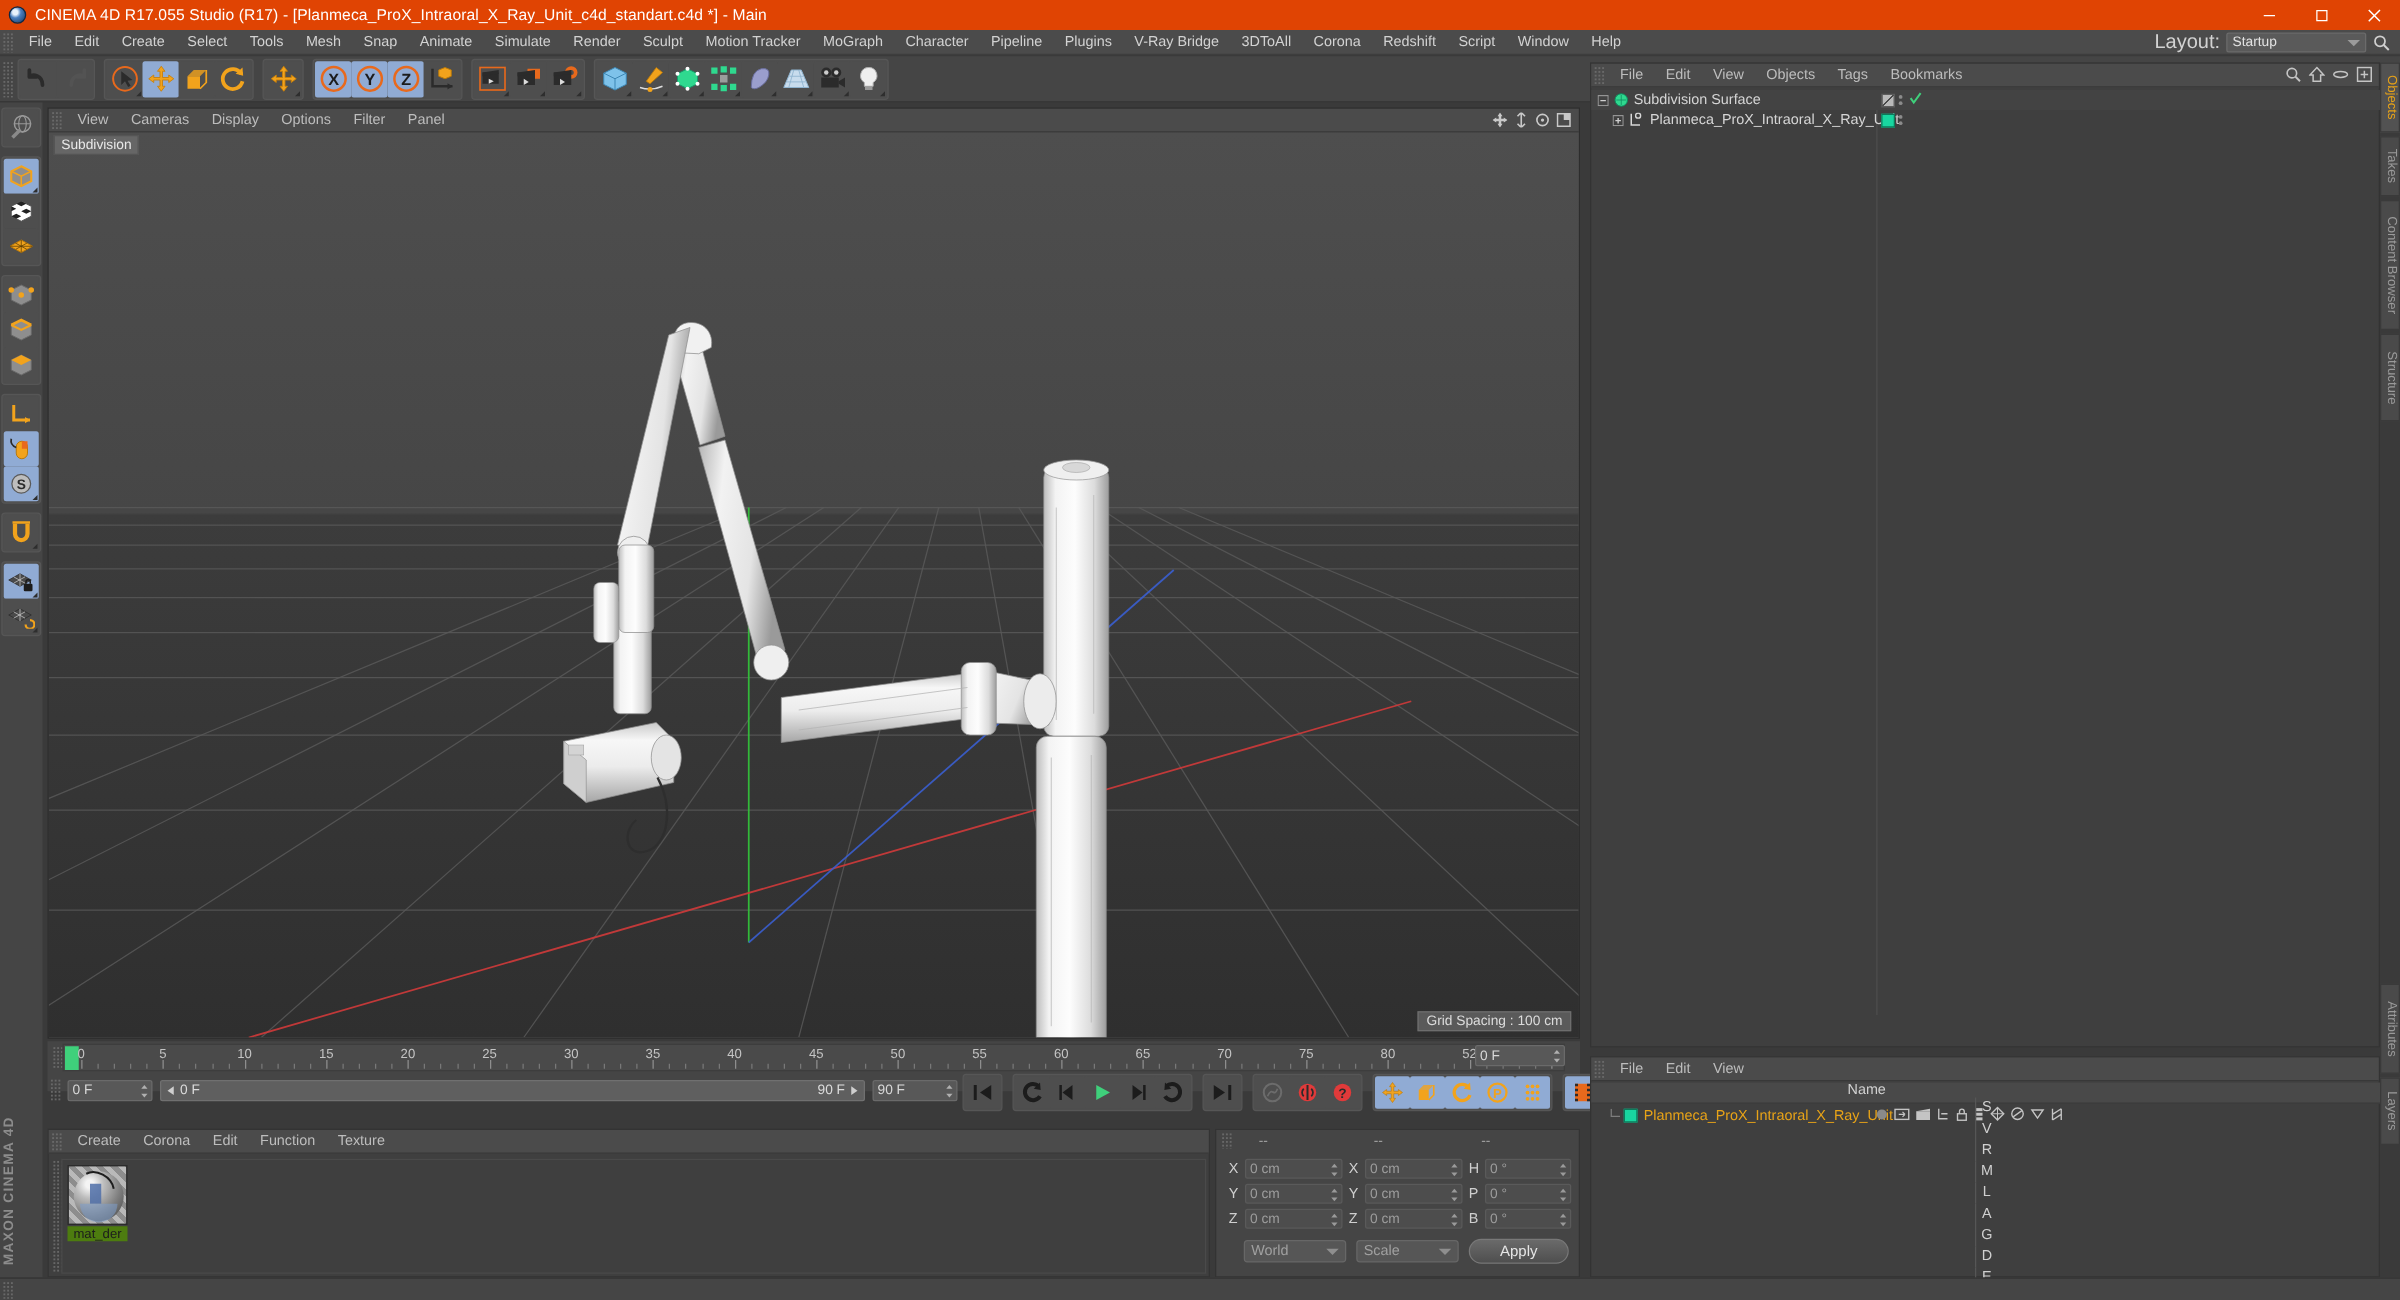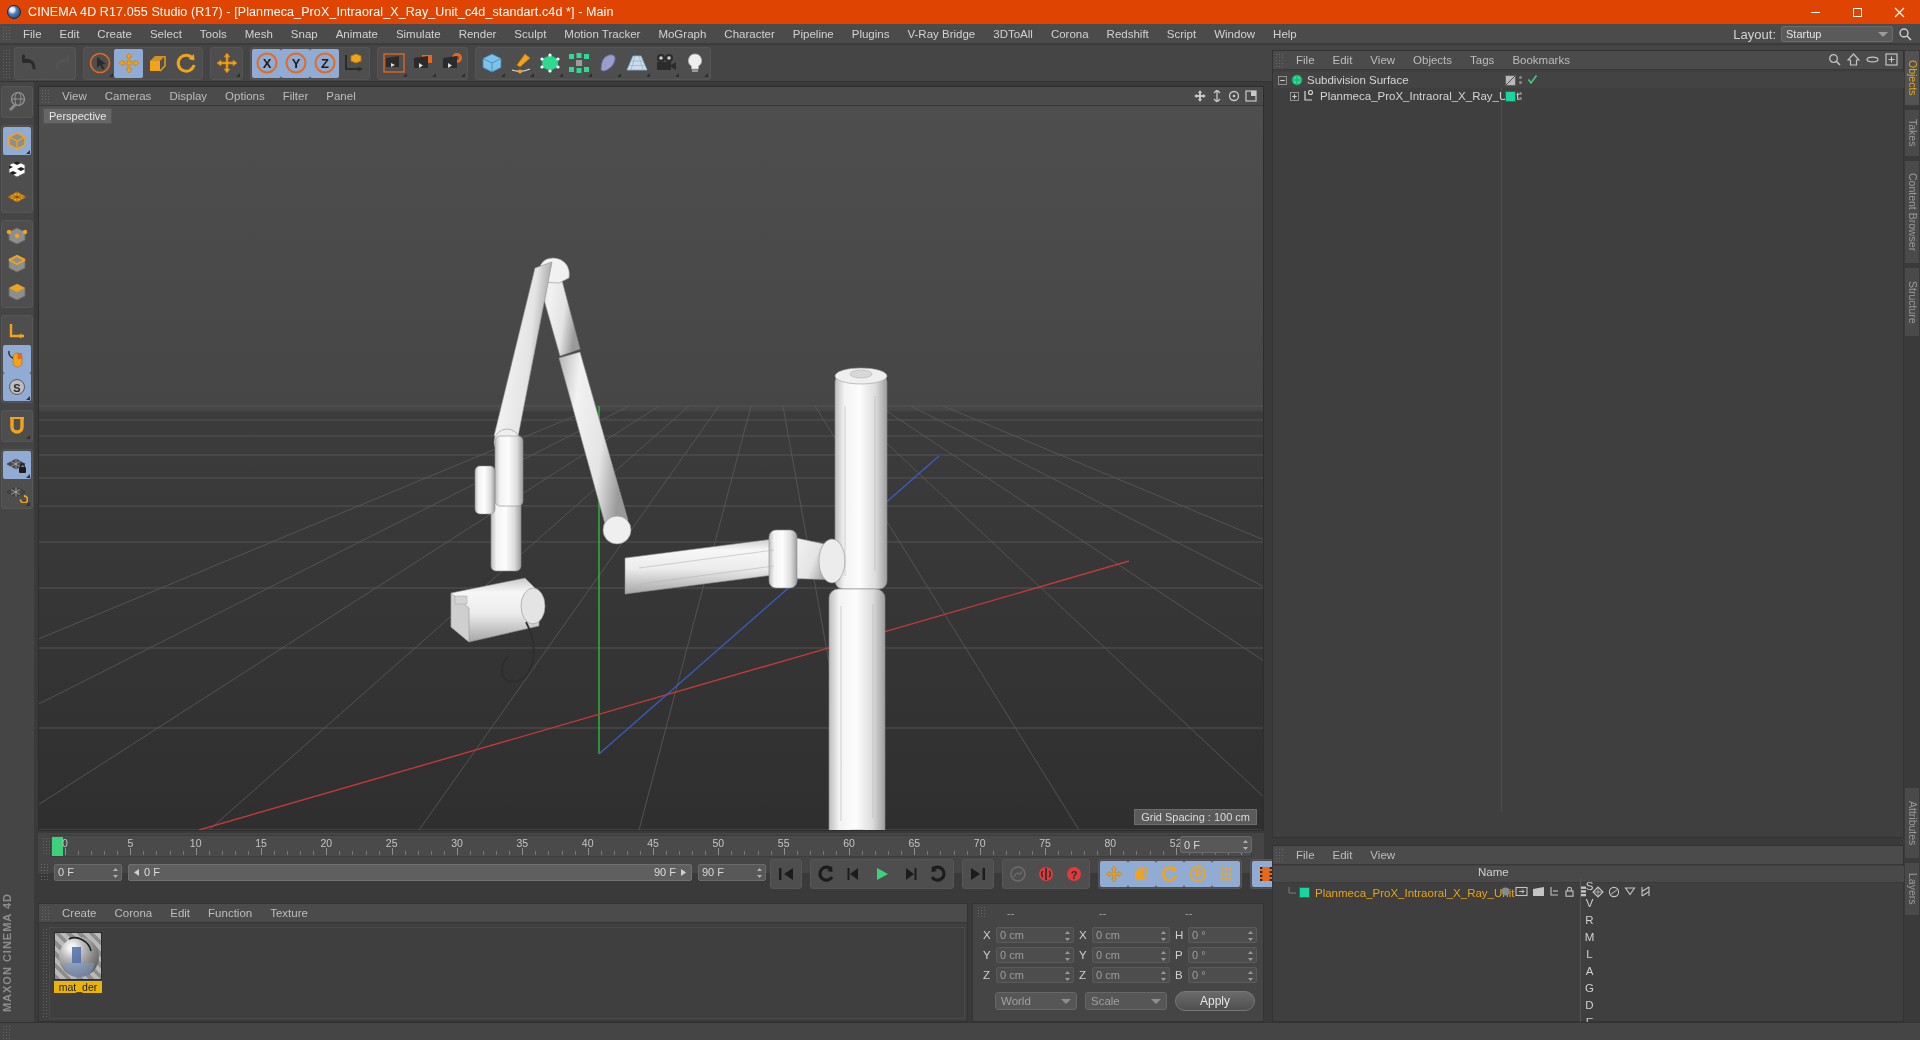--- a/index.html
+++ b/index.html
@@ -27,21 +27,21 @@
   .winbtn{width:42px;height:24px;display:flex;align-items:center;justify-content:center;color:#fff;font-size:13px;}
   .winbtn svg{display:block;}
 
   
   .menubar{
     position:absolute;left:0;top:24px;width:1920px;height:20px;
     background:#4b4b4b;display:flex;align-items:center;border-bottom:1px solid #3d3d3d;
   }
   .menubar .mi{padding:0 9px;font-size:11.5px;color:#d2d2d2;line-height:20px;white-space:nowrap;}
   .layoutbox{position:absolute;right:8px;top:24px;height:20px;display:flex;align-items:center;gap:5px;}
-  .layoutbox .lbl{font-size:13px;color:#d2d2d2;}
+  .layoutbox .lbl{font-size:16px;color:#d2d2d2;}
   .layoutsel{
     width:112px;height:16px;background:#5a5a5a;border:1px solid #6b6b6b;border-radius:2px;
     display:flex;align-items:center;padding:0 4px;position:relative;font-size:11px;color:#e2e2e2;
   }
   .layoutsel .arrow{position:absolute;right:4px;top:5px;width:0;height:0;
     border-left:5px solid transparent;border-right:5px solid transparent;border-top:5px solid #9b9b9b;}
   .searchico{width:14px;height:14px;position:relative;}
 
   
   .toolbar{
@@ -111,21 +111,21 @@
   .mathdr{height:19px;background:#4b4b4b;display:flex;align-items:center;border-bottom:1px solid #383838;}
   .mathdr .mi{padding:0 9px;font-size:11.5px;color:#bdbdbd;line-height:19px;}
   .matbody{position:absolute;left:10px;top:23px;right:2px;bottom:2px;background:#3f3f3f;border:1px solid #4a4a4a;}
   .matitem{position:absolute;left:4px;top:4px;width:48px;}
   .matthumb{width:48px;height:48px;
     background:
       repeating-linear-gradient(45deg,#8d8d8d 0 4px,#b9b9b9 4px 8px);
     position:relative;overflow:hidden;border:1px solid #2b2b2b;}
   .matsphere{position:absolute;left:4px;top:4px;width:40px;height:40px;border-radius:50%;
     background:radial-gradient(circle at 32% 26%,#f4f4f4 0 8%,#bdbdbd 28%,#7d7d7d 62%,#3d3d3d 100%);}
-  .matname{background:#eab308;color:#1c1c1c;font-size:10.5px;text-align:center;margin-top:1px;
+  .matname{background:#4d7c0f;color:#1c1c1c;font-size:10.5px;text-align:center;margin-top:1px;
     white-space:nowrap;overflow:hidden;padding:0 1px;}
 
   
   .coordwrap{position:absolute;left:972px;top:903px;width:292px;height:119px;background:#454545;border:1px solid #333;}
   .coordhdr{height:17px;display:flex;align-items:center;font-size:11px;color:#a9a9a9;}
   .ctag{position:absolute;font-size:11px;color:#a5a5a5;}
   .crow{position:absolute;height:17px;display:flex;align-items:center;}
   .caxis{width:13px;font-size:11.5px;color:#cfcfcf;text-align:left;}
   .cfield{height:16px;background:#4d4d4d;border:1px solid #5a5a5a;border-radius:2px;position:relative;
     display:flex;align-items:center;padding:0 3px;font-size:11px;color:#9d9d9d;}
@@ -558,21 +558,21 @@
               <circle cx="6" cy="6" r="4.5" fill="none" stroke="#c9c9c9" stroke-width="1.3"></circle>
               <circle cx="6" cy="6" r="1.3" fill="#c9c9c9"></circle>
             </svg></span>
         <span><svg width="12" height="12" viewBox="0 0 12 12">
               <rect x="1" y="1" width="10" height="10" fill="none" stroke="#c9c9c9" stroke-width="1.2"></rect>
               <rect x="6" y="1" width="5" height="5" fill="#c9c9c9"></rect>
             </svg></span>
       </div>
     </div>
 
-    <div class="vptag">Perspective</div>
+    <div class="vptag">Subdivision</div>
 
     <div class="vpcanvas">
       <svg width="1224" height="724" viewBox="0 0 1224 724" style="display:block;">
         <defs>
           <linearGradient id="bgGrad" x1="0" y1="0" x2="0" y2="1">
             <stop offset="0%" stop-color="#4e4e4e"></stop>
             <stop offset="42%" stop-color="#464646"></stop>
             <stop offset="42.3%" stop-color="#3c3c3c"></stop>
             <stop offset="100%" stop-color="#2f2f2f"></stop>
           </linearGradient>

